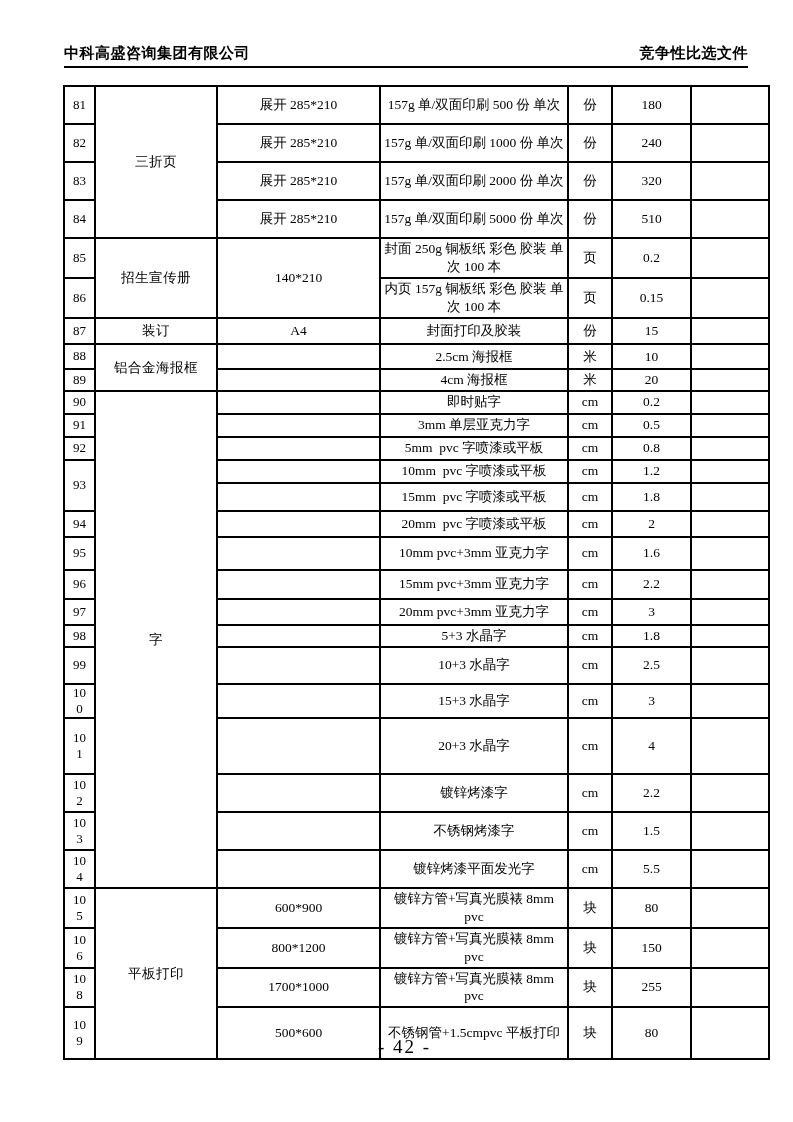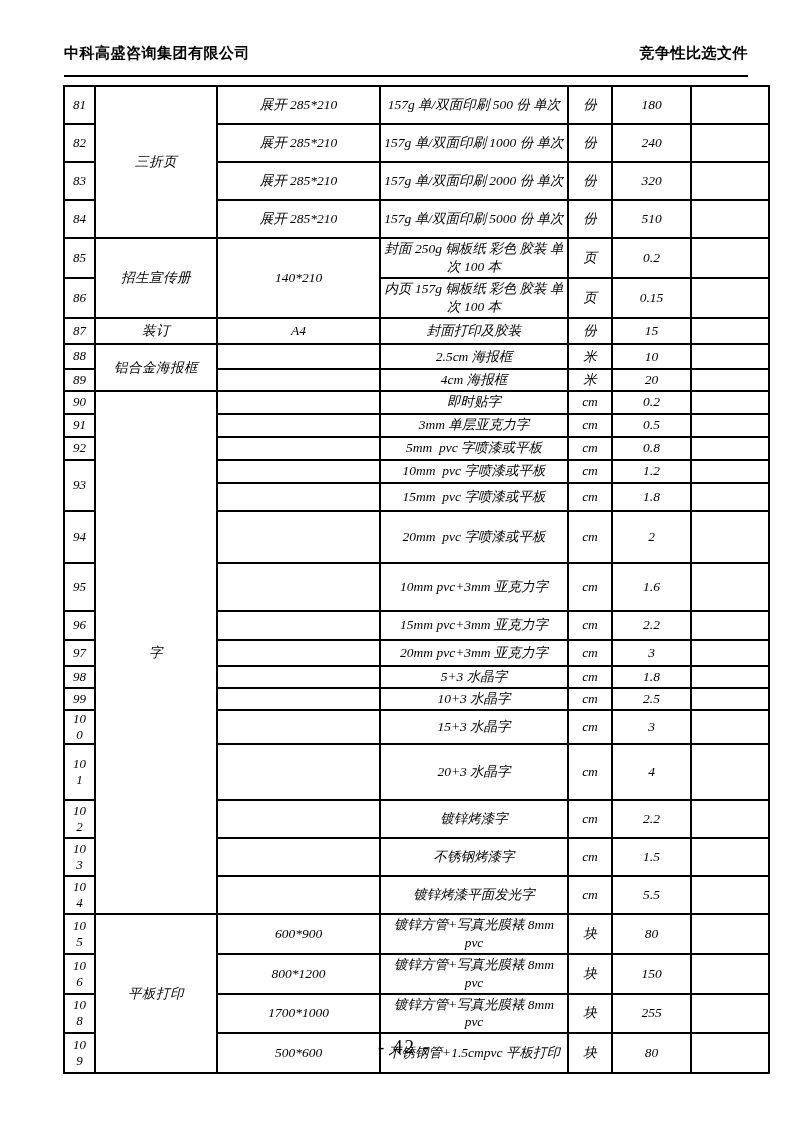--- a/index.html
+++ b/index.html
@@ -11,33 +11,32 @@
   }
   .page-header {
     position: absolute;
     left: 64px;
     top: 44px;
     width: 684px;
     display: flex;
     justify-content: space-between;
     align-items: flex-end;
     border-bottom: 2px solid #000;
-    padding-bottom: 12px;
+    padding-bottom: 3px;
     font-weight: bold;
     font-size: 15px;
     letter-spacing: 0.5px;
   }
   table.doc-table {
     position: absolute;
     left: 63px;
     top: 85px;
     width: 705px;
     border-collapse: collapse;
     table-layout: fixed;
-    font-style: italic;
   }
   .doc-table td {
     border: 2px solid #000;
     text-align: center;
     vertical-align: middle;
     font-size: 13.5px;
     line-height: 1.32;
     padding: 1px 3px;
     overflow: hidden;
   }
@@ -186,29 +185,29 @@
       <td>1.2</td>
       <td></td>
     </tr>
     <tr style="height:28px">
       <td></td>
       <td class="desc-cell">15mm  pvc 字喷漆或平板</td>
       <td>cm</td>
       <td>1.8</td>
       <td></td>
     </tr>
-    <tr style="height:52px">
+    <tr style="height:26px">
       <td class="no-cell">94</td>
       <td></td>
       <td class="desc-cell">20mm  pvc 字喷漆或平板</td>
       <td>cm</td>
       <td>2</td>
       <td></td>
     </tr>
-    <tr style="height:48px">
+    <tr style="height:33px">
       <td class="no-cell">95</td>
       <td></td>
       <td class="desc-cell">10mm pvc+3mm 亚克力字</td>
       <td>cm</td>
       <td>1.6</td>
       <td></td>
     </tr>
     <tr style="height:29px">
       <td class="no-cell">96</td>
       <td></td>
@@ -226,21 +225,21 @@
       <td></td>
     </tr>
     <tr style="height:22px">
       <td class="no-cell">98</td>
       <td></td>
       <td class="desc-cell">5+3 水晶字</td>
       <td>cm</td>
       <td>1.8</td>
       <td></td>
     </tr>
-    <tr style="height:22px">
+    <tr style="height:37px">
       <td class="no-cell">99</td>
       <td></td>
       <td class="desc-cell">10+3 水晶字</td>
       <td>cm</td>
       <td>2.5</td>
       <td></td>
     </tr>
     <tr style="height:33px">
       <td class="no-cell">100</td>
       <td></td>
@@ -299,21 +298,21 @@
       <td></td>
     </tr>
     <tr style="height:38px">
       <td class="no-cell">108</td>
       <td>1700*1000</td>
       <td class="desc-cell">镀锌方管+写真光膜裱 8mm pvc</td>
       <td>块</td>
       <td>255</td>
       <td></td>
     </tr>
-    <tr style="height:40px">
+    <tr style="height:52px">
       <td class="no-cell">109</td>
       <td>500*600</td>
       <td class="desc-cell">不锈钢管+1.5cmpvc 平板打印</td>
       <td>块</td>
       <td>80</td>
       <td></td>
     </tr>
   </tbody>
 </table>
 

